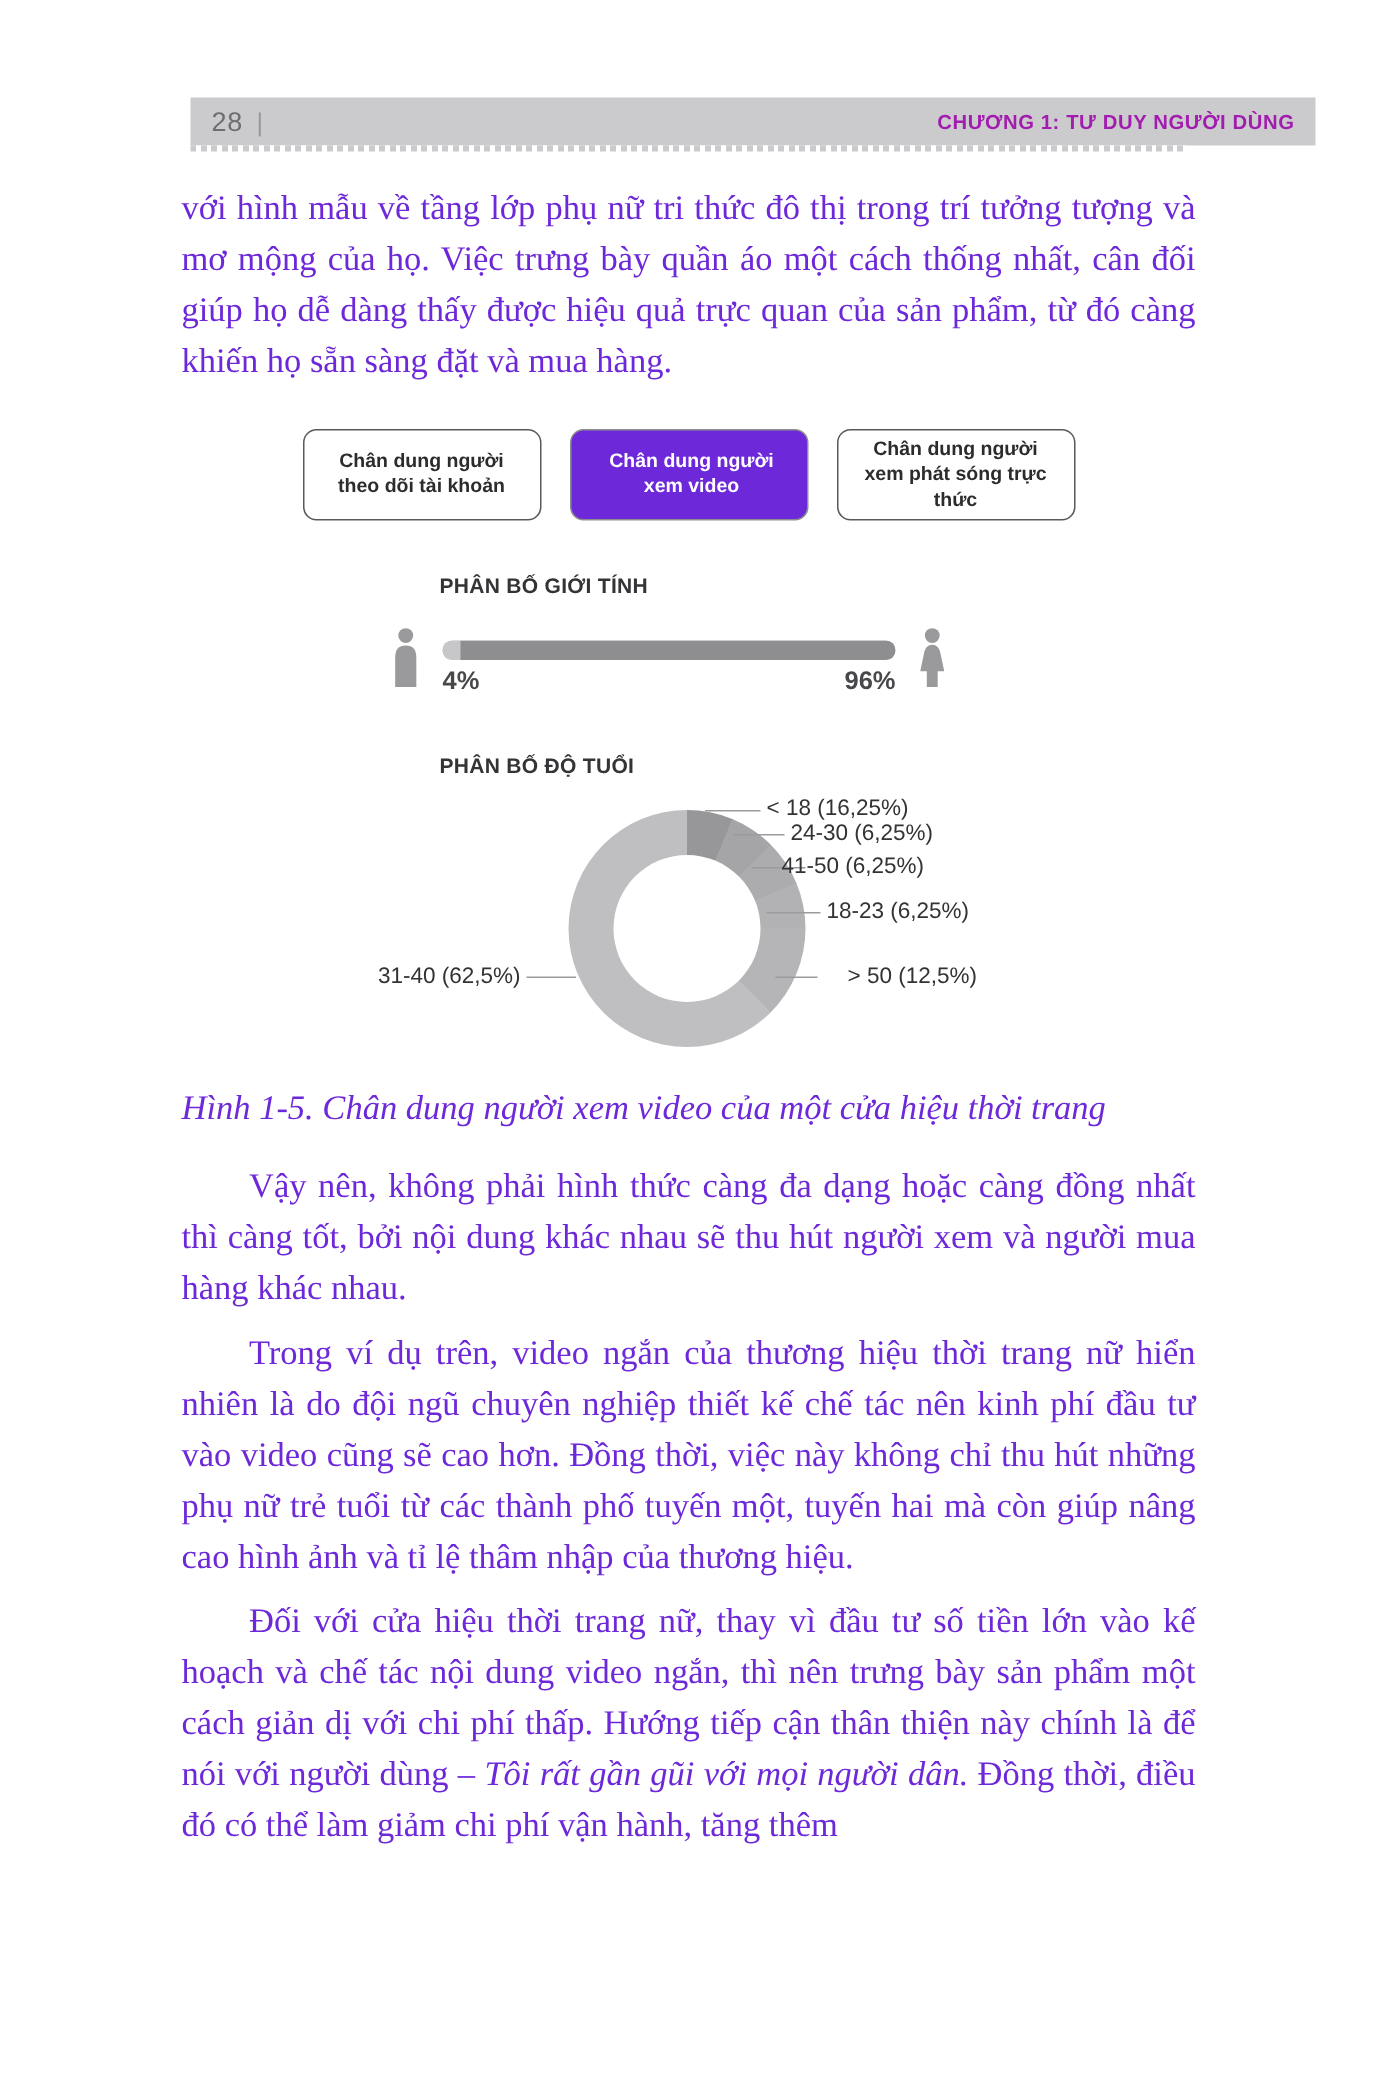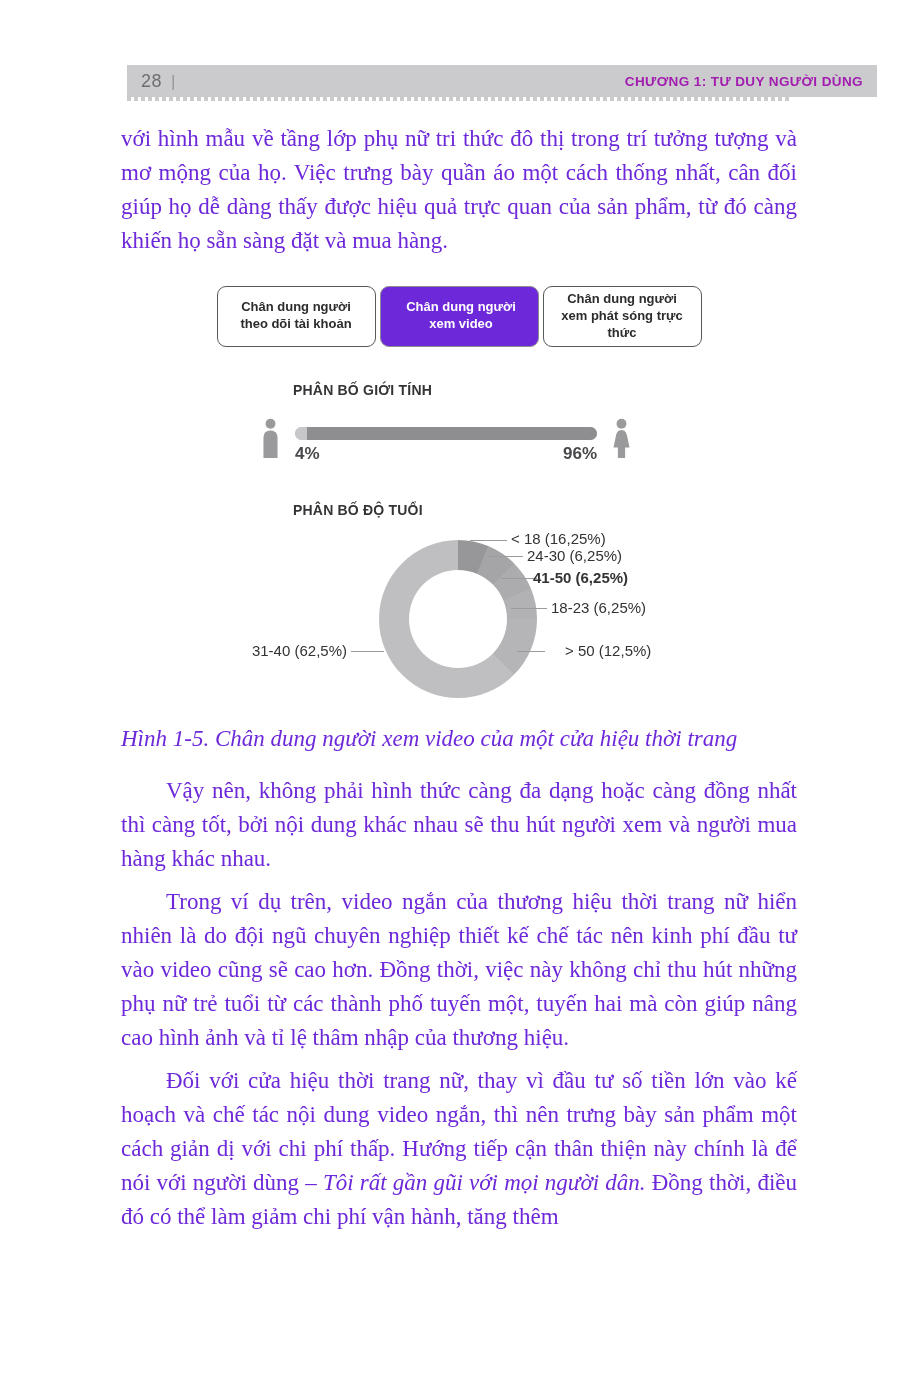--- a/index.html
+++ b/index.html
@@ -31,21 +31,21 @@
   .content p {
     font-size:23px; line-height:34px; text-align:justify;
     margin:0 0 9px 0; color:#6d28d9;
   }
   .content p.indent { text-indent:45px; }
   .italic { font-style:italic; }
 
   
   .figure { margin-top:28px; margin-bottom:18px; font-family:"Liberation Sans", sans-serif; }
 
-  .figure-tabs { display:flex; justify-content:center; gap:4px; }
+  .figure-tabs { display:flex; justify-content:center; gap:19px; }
   .tab {
     width:159px; min-height:41px; border:1.6px solid #59595c; border-radius:9px;
     background:#ffffff; color:#2c2c2e; font-size:13px; font-weight:700;
     display:flex; align-items:center; justify-content:center; text-align:center;
     line-height:1.3; padding:4px 9px;
   }
   .tab.tab--active { background:#6d28d9; border-color:#8d8d8f; color:#ffffff;padding-left:13px; }
 
   .section-heading {
     margin-left:142px; font-size:14px; font-weight:700; color:#343437; letter-spacing:0.2px;padding-left:30px;
@@ -136,21 +136,21 @@
 
         <div class="leader" style="left:349px; top:14px; width:37px;"></div>
         <div class="leader" style="left:368px; top:30px; width:34px;"></div>
         <div class="leader" style="left:380px; top:52px; width:36px;"></div>
         <div class="leader" style="left:390px; top:82px; width:36px;"></div>
         <div class="leader" style="left:396px; top:125px; width:28px;"></div>
         <div class="leader" style="left:230px; top:125px; width:33px;"></div>
 
         <span class="callout" style="left:390px; top:4px;">&lt; 18 (16,25%)</span>
         <span class="callout" style="left:406px; top:21px;">24-30 (6,25%)</span>
-        <span class="callout" style="left:412px; top:43px;font-weight:bold;">41-50 (6,25%)</span>
+        <span class="callout" style="left:400px; top:43px;">41-50 (6,25%)</span>
         <span class="callout" style="left:430px; top:73px;">18-23 (6,25%)</span>
         <span class="callout" style="left:444px; top:116px;">&gt; 50 (12,5%)</span>
         <span class="callout" style="left:126px; top:116px; width:100px; text-align:right;">31-40 (62,5%)</span>
       </div>
 
       <p class="figure-caption">Hình 1-5. Chân dung người xem video của một cửa hiệu thời trang</p>
     </div>
 
     <p class="indent">Vậy nên, không phải hình thức càng đa dạng hoặc càng đồng nhất thì càng tốt, bởi nội dung khác nhau sẽ thu hút người xem và người mua hàng khác nhau.</p>
     <p class="indent">Trong ví dụ trên, video ngắn của thương hiệu thời trang nữ hiển nhiên là do đội ngũ chuyên nghiệp thiết kế chế tác nên kinh phí đầu tư vào video cũng sẽ cao hơn. Đồng thời, việc này không chỉ thu hút những phụ nữ trẻ tuổi từ các thành phố tuyến một, tuyến hai mà còn giúp nâng cao hình ảnh và tỉ lệ thâm nhập của thương hiệu.</p>

